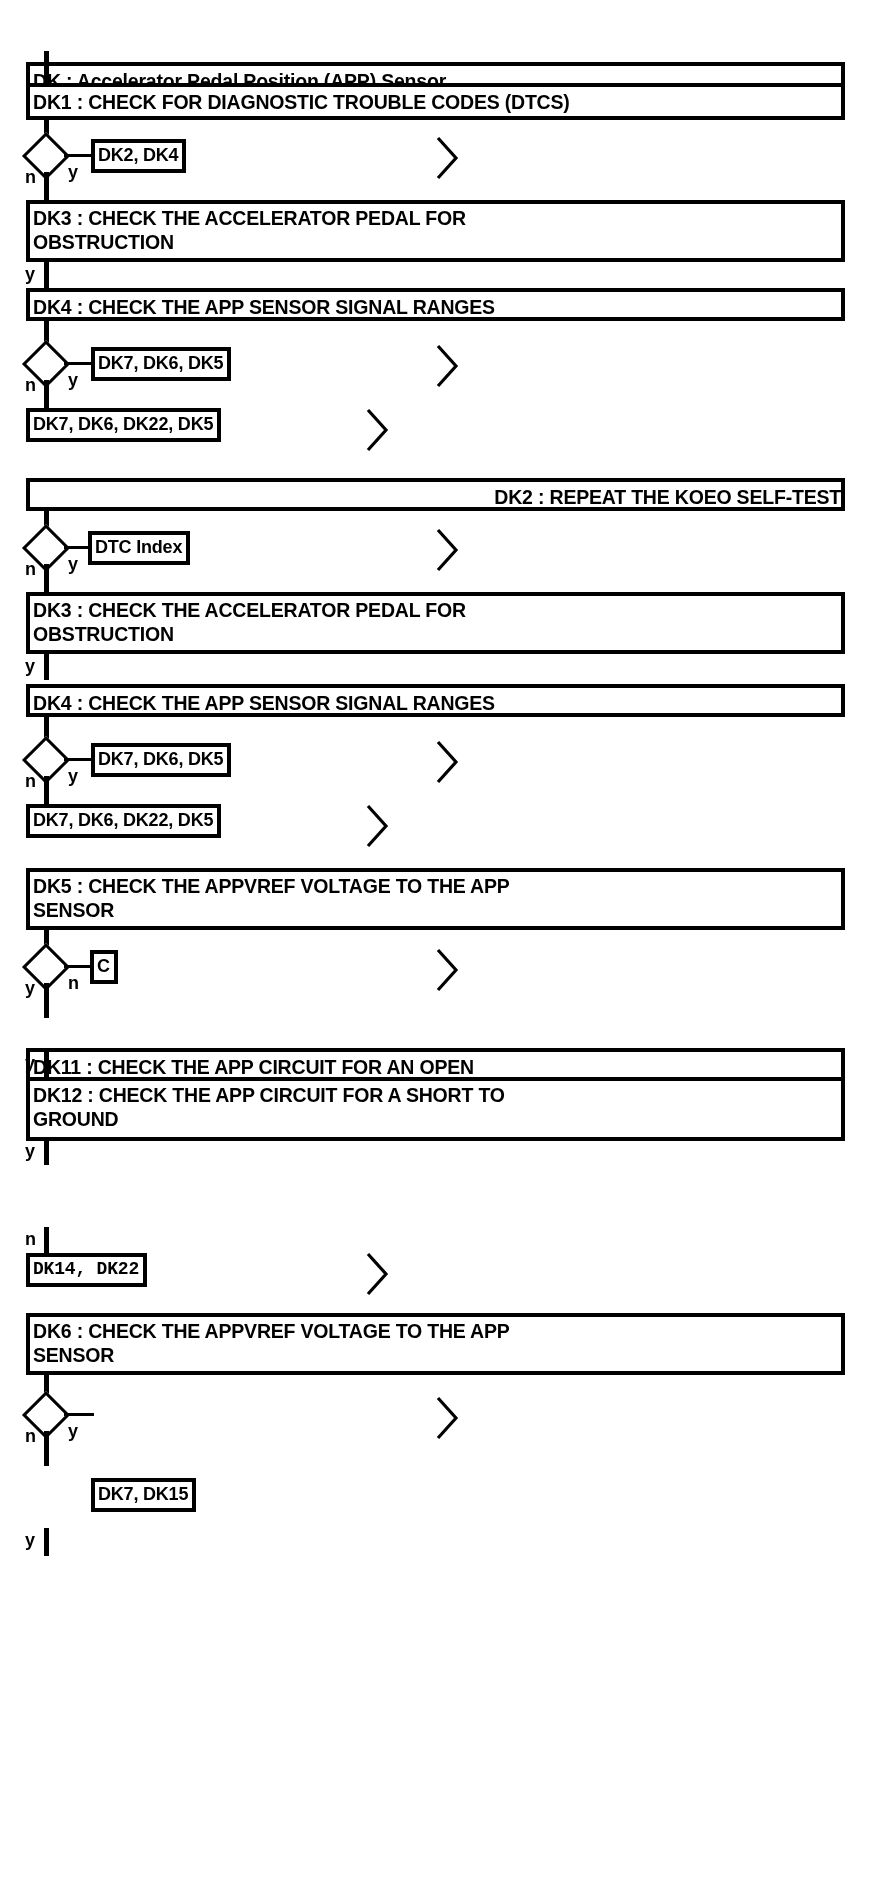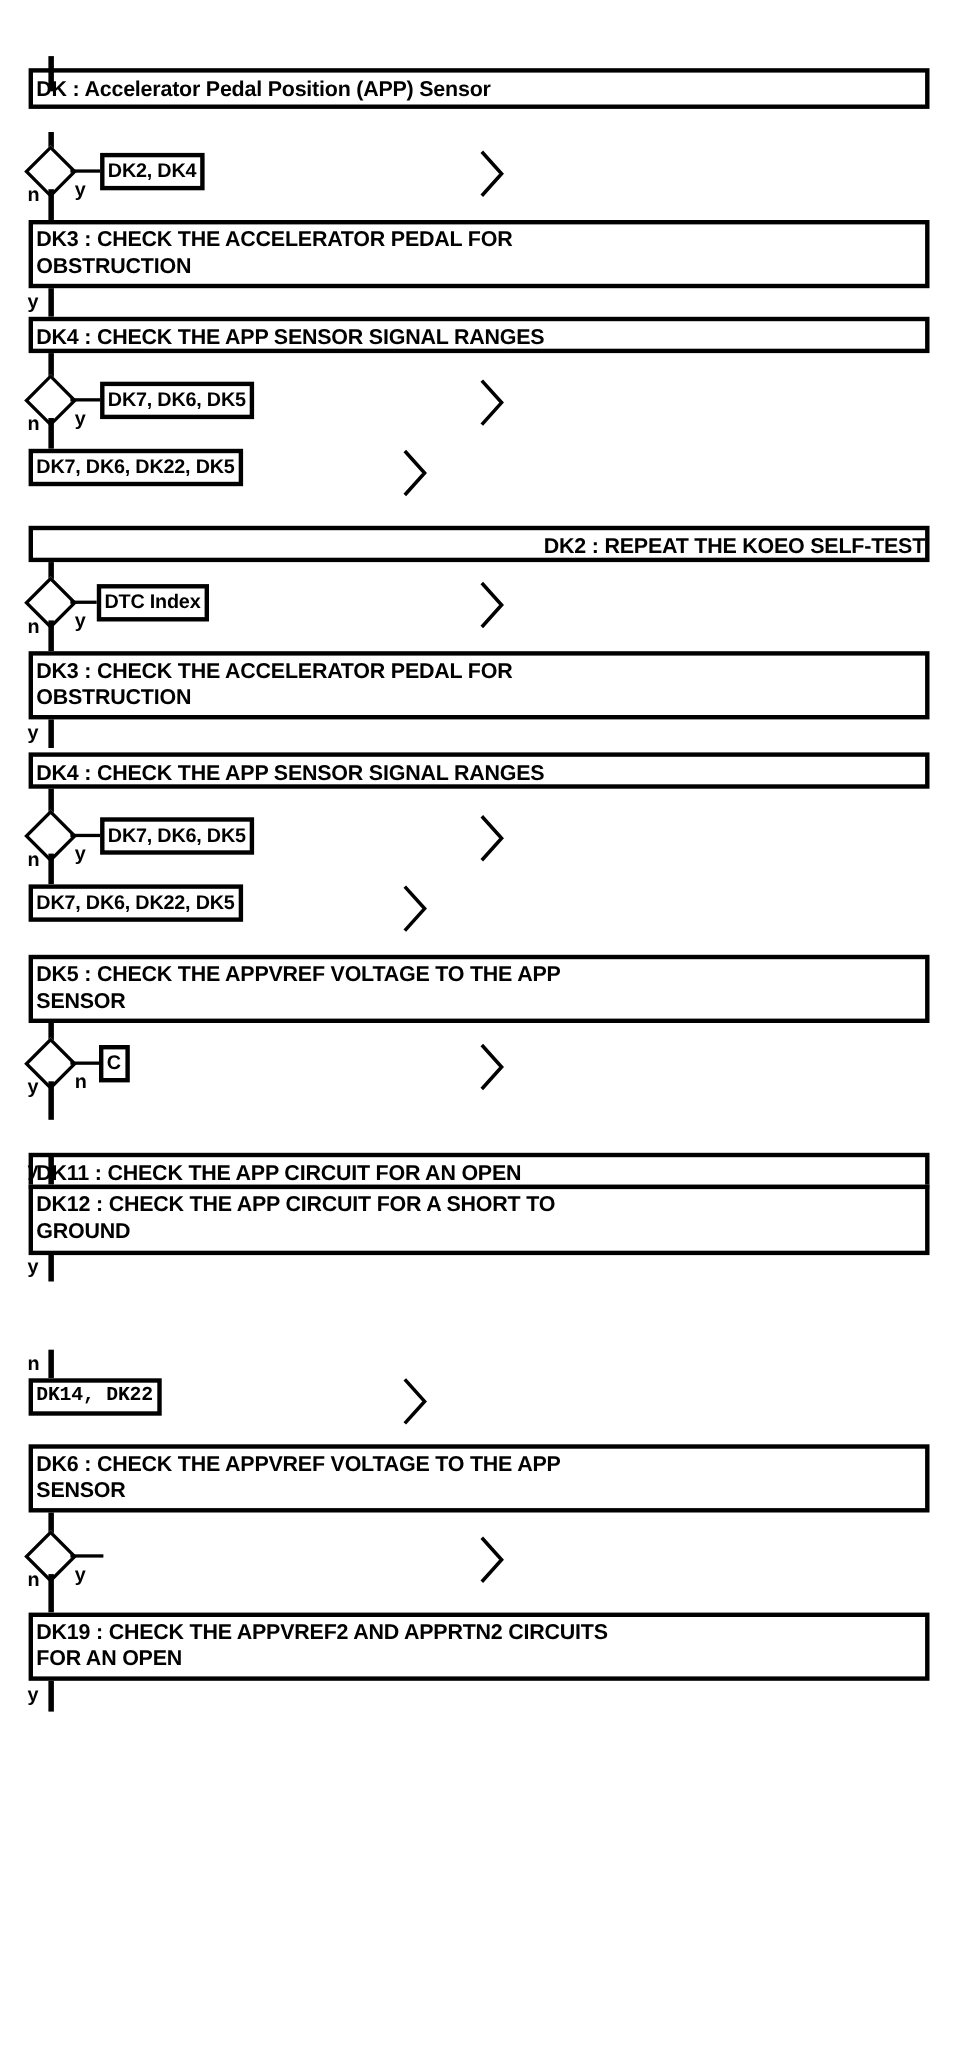--- a/index.html
+++ b/index.html
@@ -93,20 +93,21 @@
 </style>
 </head>
 <body>
 
 <div id="chart">
 
   <div class="step" style="top:14px;height:37px;margin-top:48px;">DK : Accelerator Pedal Position (APP) Sensor</div>
 
   <div class="vline" style="left:44px;top:51px;height:32px;"></div>
 
+  <div class="step" style="top:83px;height:37px;">DK1 : CHECK FOR DIAGNOSTIC TROUBLE CODES (DTCS)</div>
 
   <div class="vline" style="left:44px;top:120px;height:22px;"></div>
 
   <div class="diamond" style="left:29px;top:139px;"></div>
   <div class="hline" style="left:64px;top:154px;width:30px;"></div>
   <div class="blabel" style="left:25px;top:168px;">n</div>
   <div class="blabel" style="left:68px;top:163px;">y</div>
 
   <div class="ref" style="left:91px;top:139px;">DK2, DK4</div>
 
@@ -259,19 +260,17 @@
   <div class="ref" style="left:91px;top:1478px;">DK7, DK15</div>
 
   <div class="chev" style="left:432px;top:1392px;">
     <svg width="30" height="52" viewBox="0 0 30 52">
         <path d="M6 6 L24 26 L6 46" fill="none" stroke="#000" stroke-width="3.2"></path>
       </svg>
   </div>
 
   <div class="vline" style="left:44px;top:1431px;height:35px;"></div>
 
-  <div class="step two-line" style="top:1466px;height:62px;">DK19 : CHECK THE APPVREF2 AND APPRTN2 CIRCUITS
-FOR AN OPEN</div>
 
   <div class="vline" style="left:44px;top:1528px;height:28px;"></div>
   <div class="blabel" style="left:25px;top:1531px;">y</div>
 
 </div>
 
 </body></html>

